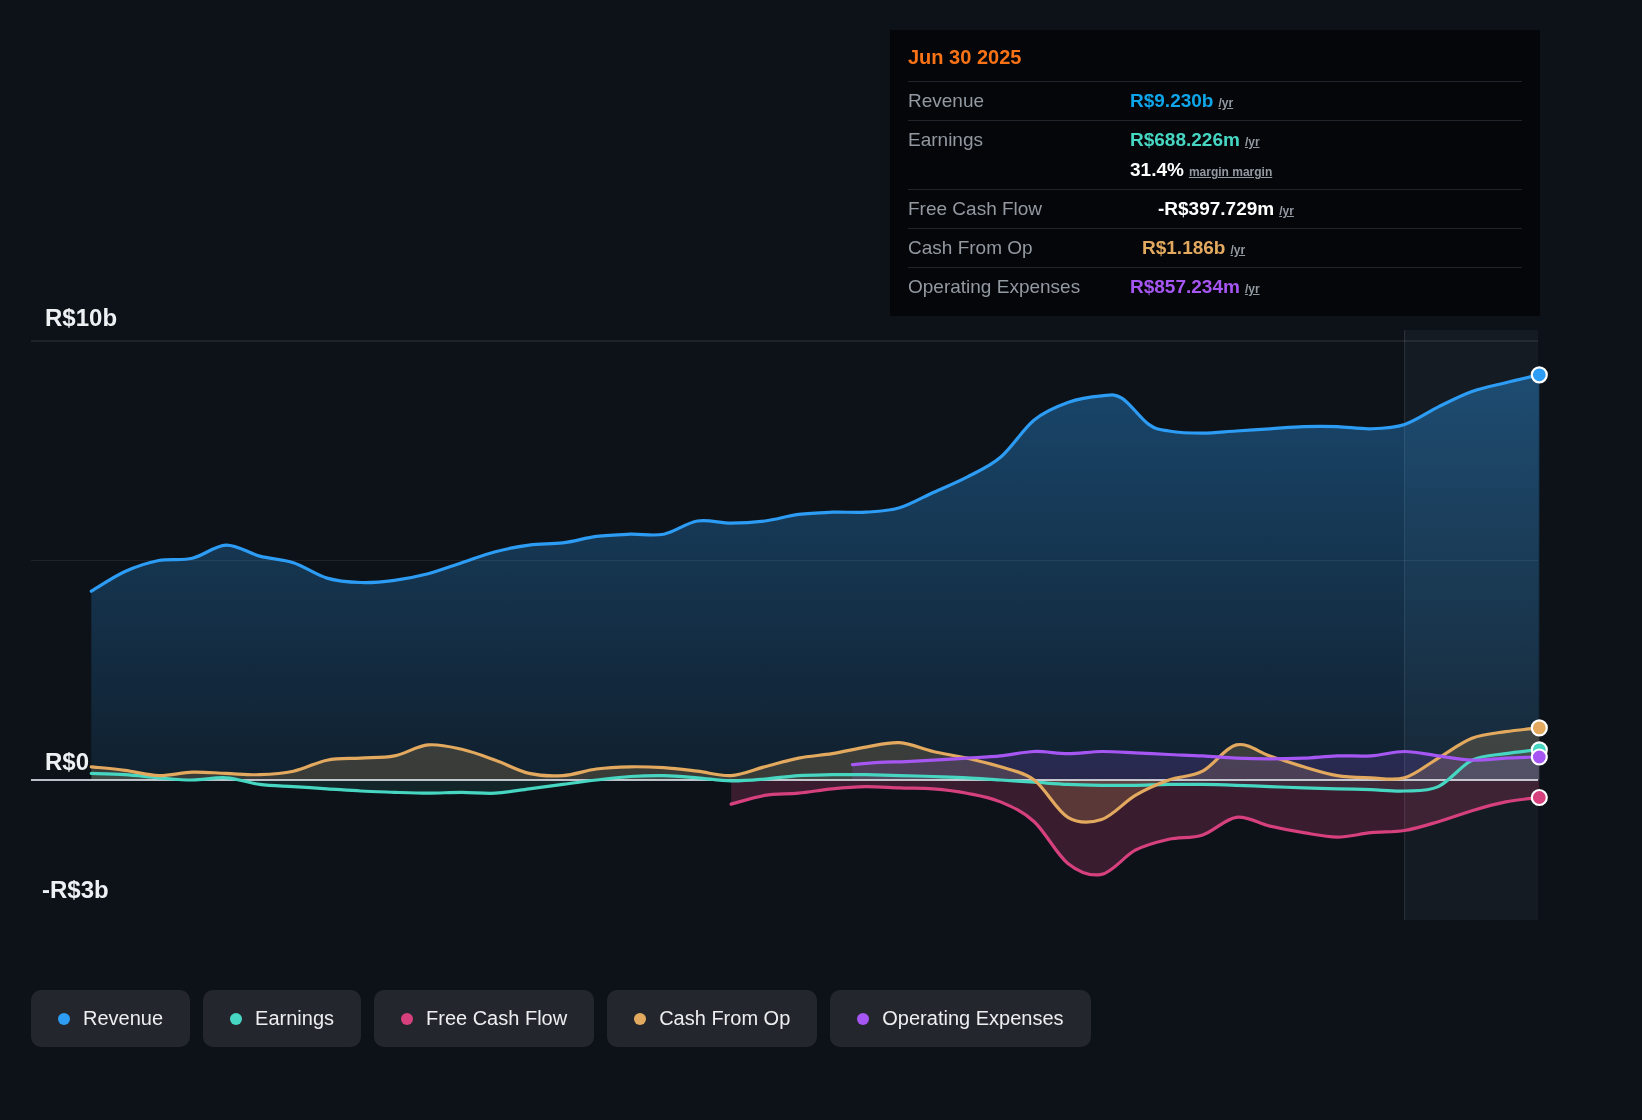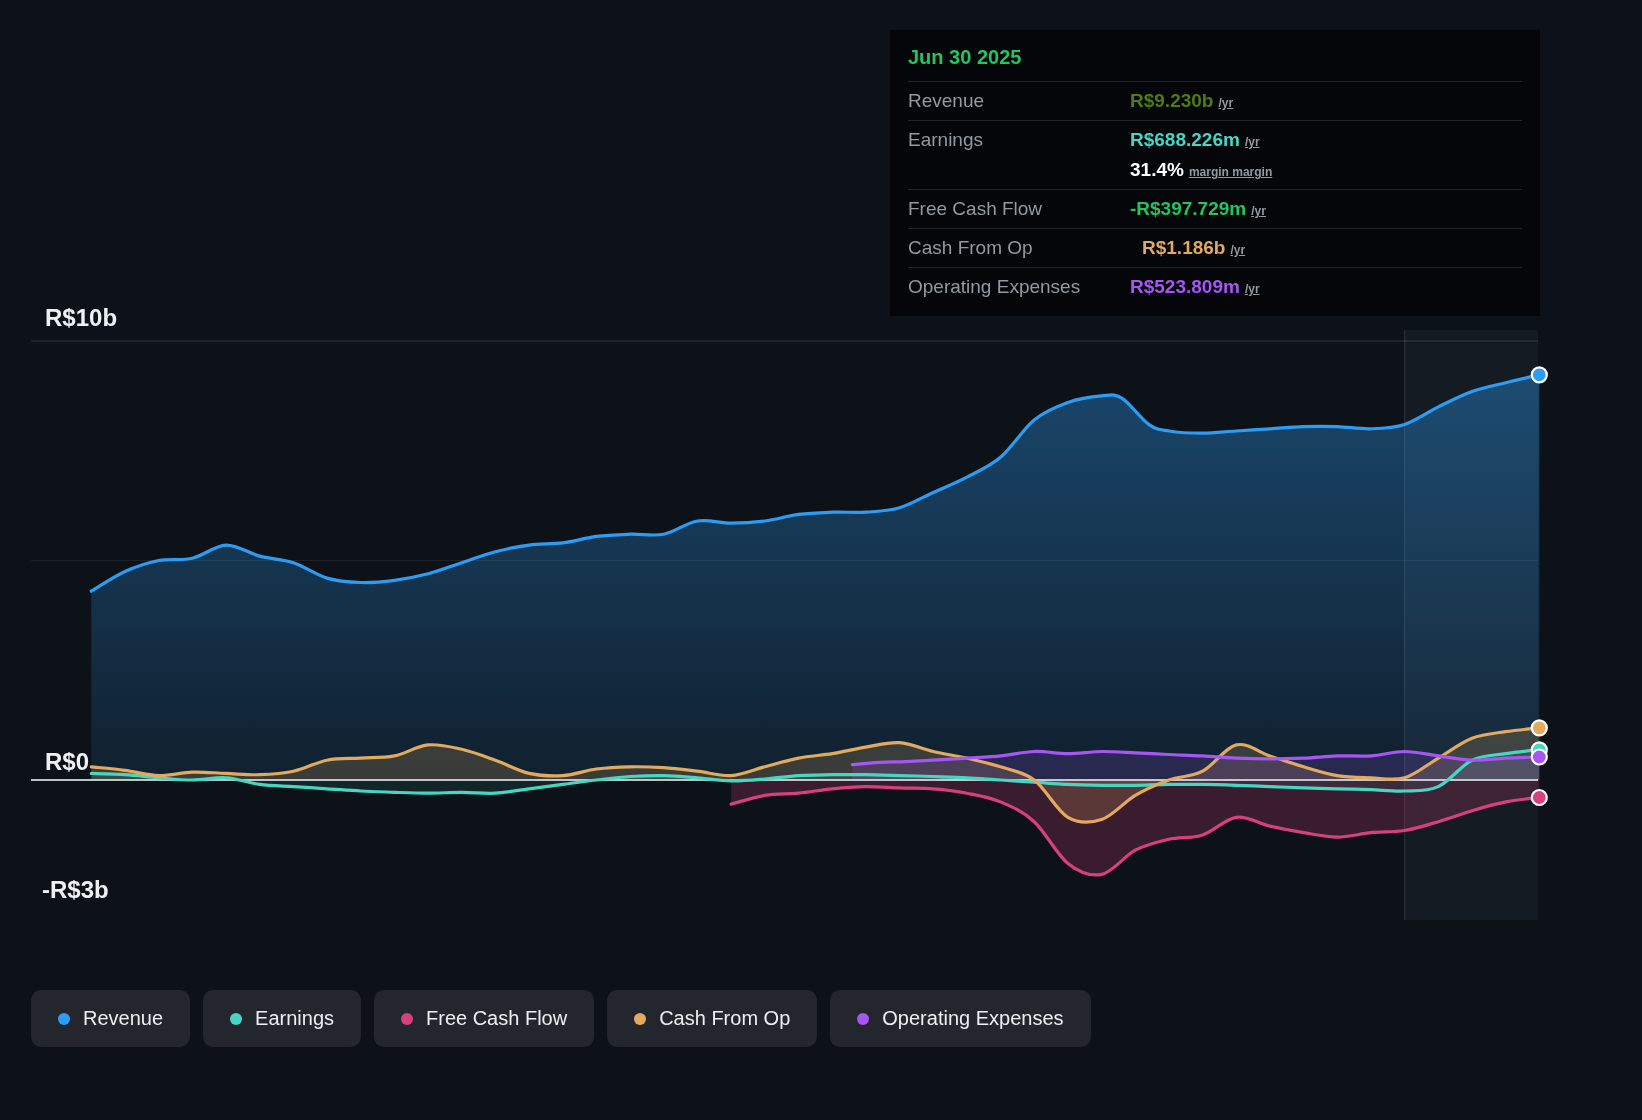--- a/index.html
+++ b/index.html
@@ -2,21 +2,21 @@
 <html><head>
 <meta charset="utf-8">
 <style>
   * { margin:0; padding:0; box-sizing:border-box; }
   html,body { background:#0d1218; }
   body { font-family:"Liberation Sans", sans-serif; }
   .screen { position:relative; width:1642px; height:1120px; background:#0d1218; overflow:hidden; color:#e8eaed; }
 
   
   .tooltip { position:absolute; left:890px; top:30px; width:650px; background:#04060a; padding:16px 18px 10px; }
-  .tt-title { font-size:20px; font-weight:bold; color:#22c55e; padding-bottom:12px; }
+  .tt-title { font-size:20px; font-weight:bold; color:#f97316; padding-bottom:12px; }
   .tt-row { display:flex; align-items:baseline; border-top:1px solid #20242c; padding:8px 0; font-size:19px; }
   .tt-row.sub { border-top:none; padding-top:0; }
   .tt-label { width:222px; color:#9399a1; flex:none; }
   .tt-value { font-weight:bold; font-size:19px; }
   .tt-suffix { color:#9399a1; font-weight:bold; margin-left:5px; font-size:12px;text-decoration:underline; }
 
   
   .chart-svg { position:absolute; left:0; top:330px; width:1642px; height:590px; display:block; }
   .y-label { position:absolute; font-size:24px; font-weight:600; color:#eef1f4; }
   .y-label.y10 { left:45px; top:304px; }
@@ -33,51 +33,51 @@
 </head>
 <body>
 
 <div class="screen">
 
   <div class="tooltip">
     <div class="tt-title">Jun 30 2025</div>
 
     <div class="tt-row">
       <span class="tt-label">Revenue</span>
-      <span class="tt-value" style="color: #4d7c0f;">R$9.230b</span>
+      <span class="tt-value" style="color: #0ea5e9;">R$9.230b</span>
       <span class="tt-suffix">/yr</span>
     </div>
 
     <div class="tt-row">
       <span class="tt-label">Earnings</span>
       <span class="tt-value" style="color: rgb(70, 214, 194);">R$688.226m</span>
       <span class="tt-suffix">/yr</span>
     </div>
 
     <div class="tt-row sub">
       <span class="tt-label"></span>
       <span class="tt-value" style="color: rgb(255, 255, 255);">31.4%</span>
       <span class="tt-suffix">margin margin</span>
     </div>
 
     <div class="tt-row">
       <span class="tt-label">Free Cash Flow</span>
-      <span class="tt-value" style="color: #22c55e;">-R$397.729m</span>
+      <span class="tt-value" style="color: #ffffff; margin-left: 28px;">-R$397.729m</span>
       <span class="tt-suffix">/yr</span>
     </div>
 
     <div class="tt-row">
       <span class="tt-label">Cash From Op</span>
       <span class="tt-value" style="color: rgb(226, 169, 95); margin-left: 12px;">R$1.186b</span>
       <span class="tt-suffix">/yr</span>
     </div>
 
     <div class="tt-row">
       <span class="tt-label">Operating Expenses</span>
-      <span class="tt-value" style="color: rgb(166, 86, 242);">R$523.809m</span>
+      <span class="tt-value" style="color: rgb(166, 86, 242);">R$857.234m</span>
       <span class="tt-suffix">/yr</span>
     </div>
   </div>
 
   <div class="y-label y10">R$10b</div>
   <div class="y-label y0">R$0</div>
   <div class="y-label ym3">-R$3b</div>
 
   <svg id="chart-svg" class="chart-svg" viewBox="0 0 1642 590">
       <defs>

